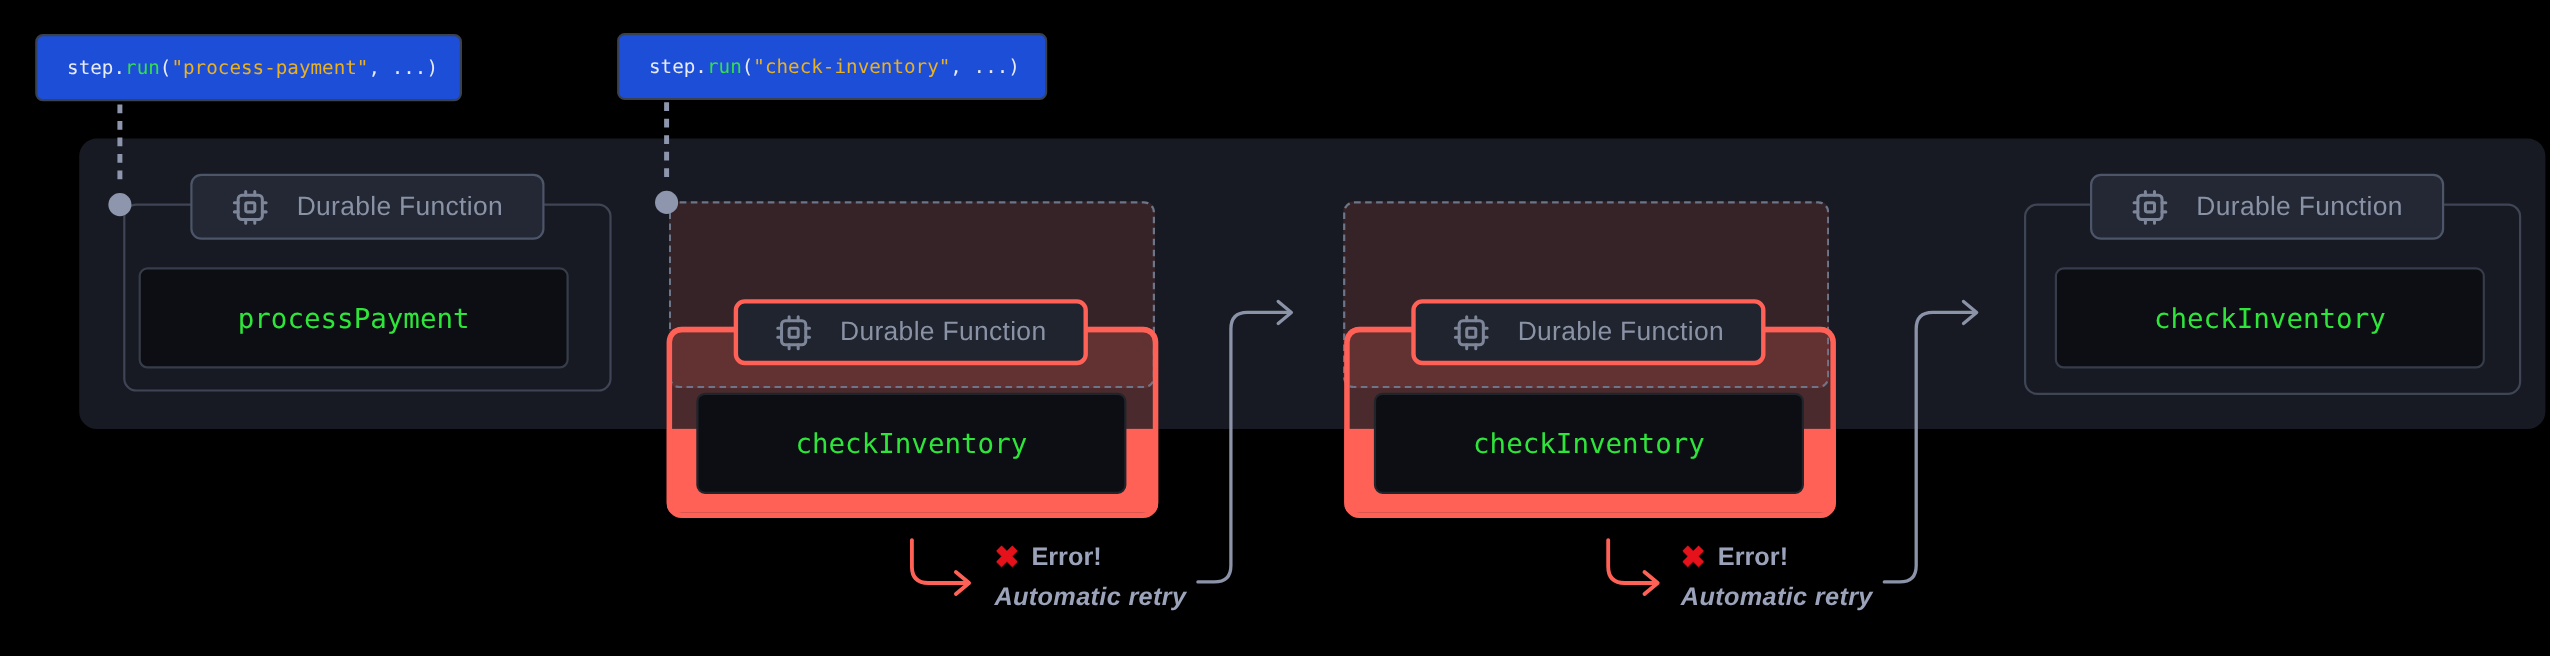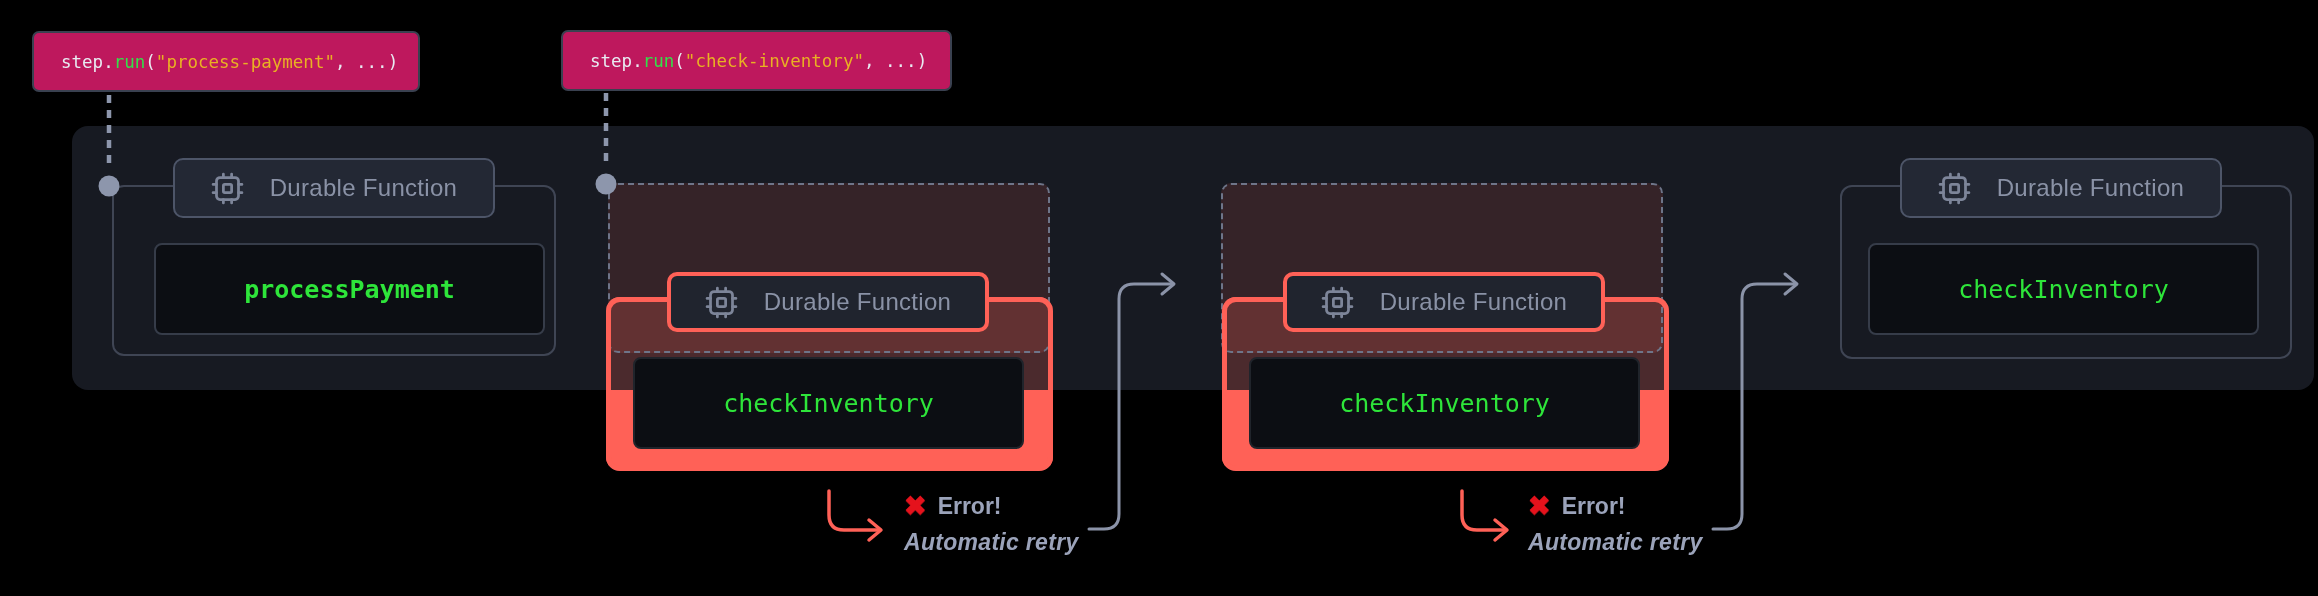--- a/index.html
+++ b/index.html
@@ -7,21 +7,21 @@
     position:relative;width:2318px;height:596px;background:#000;overflow:hidden;
     font-family:"Liberation Sans", sans-serif;
   }
   
   .panel{
     position:absolute;left:72px;top:126px;width:2242px;height:264px;
     background:#171a22;border-radius:16px;
   }
   
   .code-label{
-    position:absolute;height:61px;background:#be185d;
+    position:absolute;height:61px;background:#1d4ed8;
     border:2px solid #3a4150;border-radius:7px;
     display:flex;align-items:center;padding-left:27px;box-sizing:border-box;
     font-family:"DejaVu Sans Mono", monospace;font-size:17.5px;color:#e8ebf2;
     white-space:pre;
   }
   .code-label .tok-fn{color:#34e04a;}
   .code-label .tok-str{color:#e9b123;}
   
   .fn-card{
     position:absolute;border:2px solid #3f4554;border-radius:12px;background:transparent;
@@ -114,21 +114,21 @@
     <g stroke="#ff6157" stroke-width="3.5" fill="none" stroke-linecap="round" stroke-linejoin="round">
       <path d="M1462,491 L1462,515 Q1462,530 1477,530 L1506,530"></path>
       <polyline points="1495,520 1507,530 1495,540"></polyline>
     </g>
     <g stroke="#8b93a8" stroke-width="3" fill="none" stroke-linecap="round" stroke-linejoin="round">
       <path d="M1713,529 L1727,529 Q1742,529 1742,514 L1742,299 Q1742,284 1757,284 L1795,284"></path>
       <polyline points="1785,274 1797,284 1785,294"></polyline>
     </g>
   </svg>
 
-  <div class="fn-box z5" style="left:154px;top:243px;font-weight:bold;">
+  <div class="fn-box z5" style="left:126px;top:243px;">
     <span>processPayment</span>
   </div>
   <div class="fn-box in-err z5" style="left:633px;top:357px;">
     <span>checkInventory</span>
   </div>
   <div class="fn-box in-err z5" style="left:1249px;top:357px;">
     <span>checkInventory</span>
   </div>
   <div class="fn-box z5" style="left:1868px;top:243px;">
     <span>checkInventory</span>

